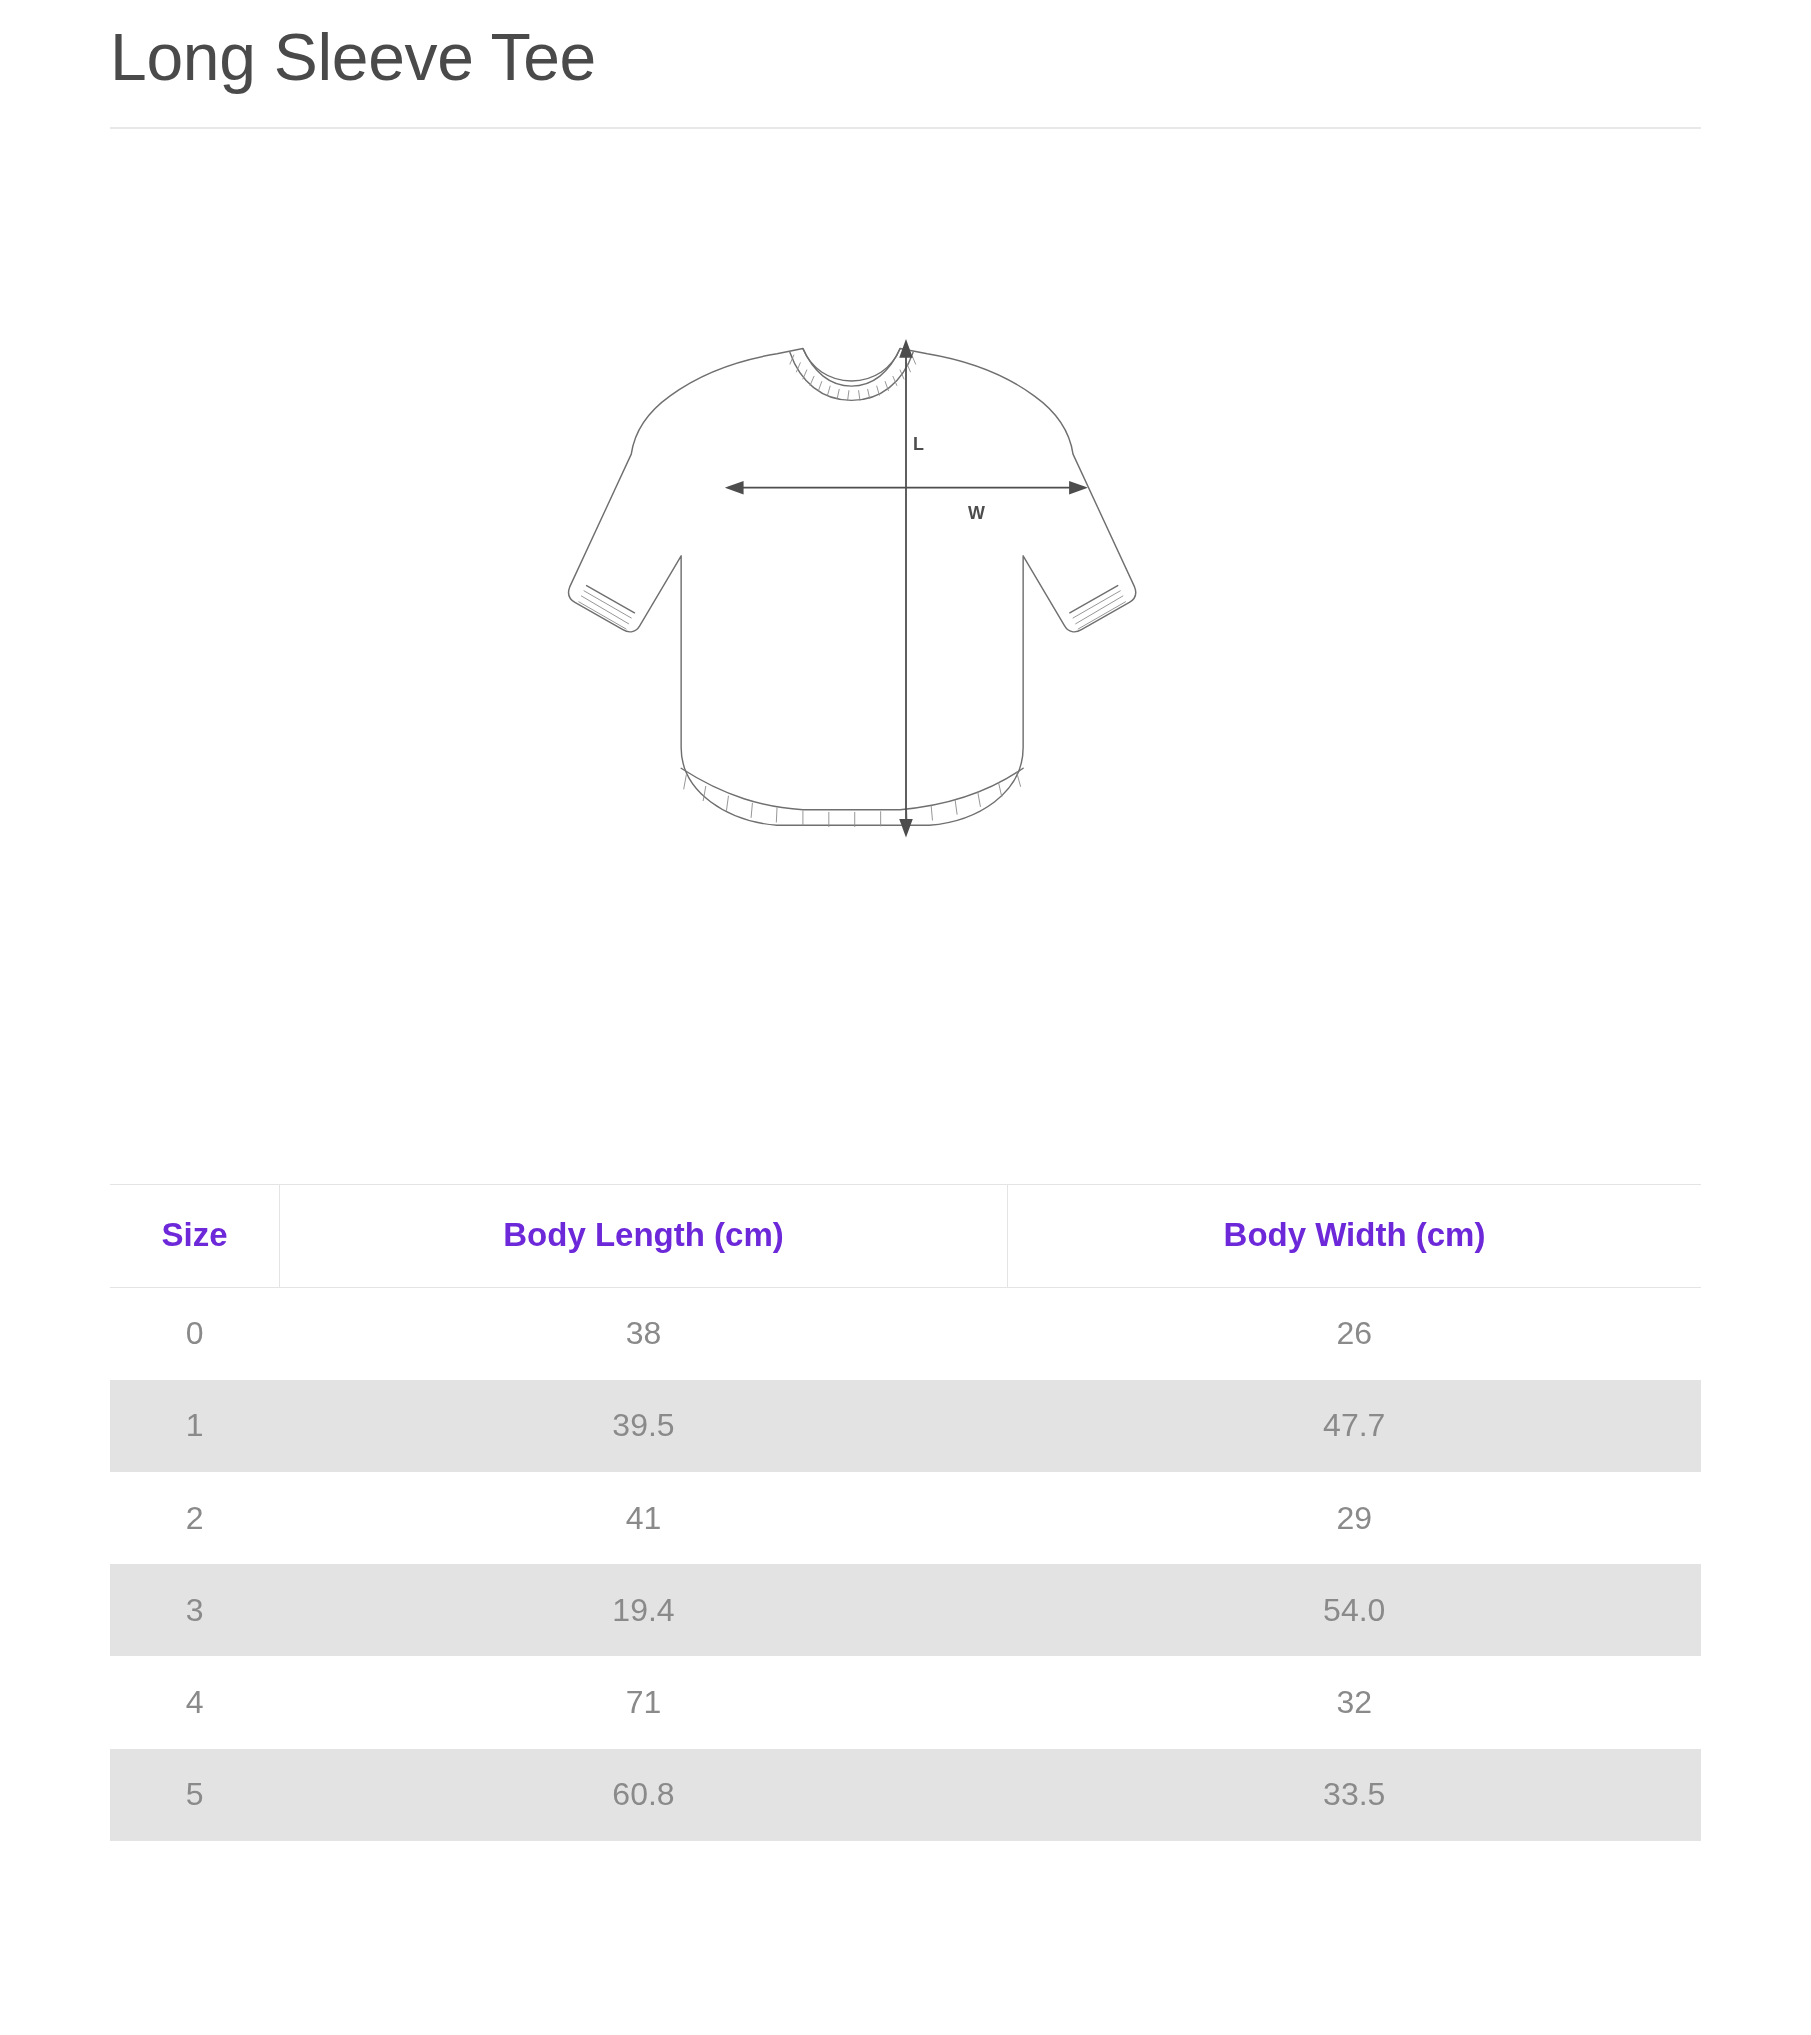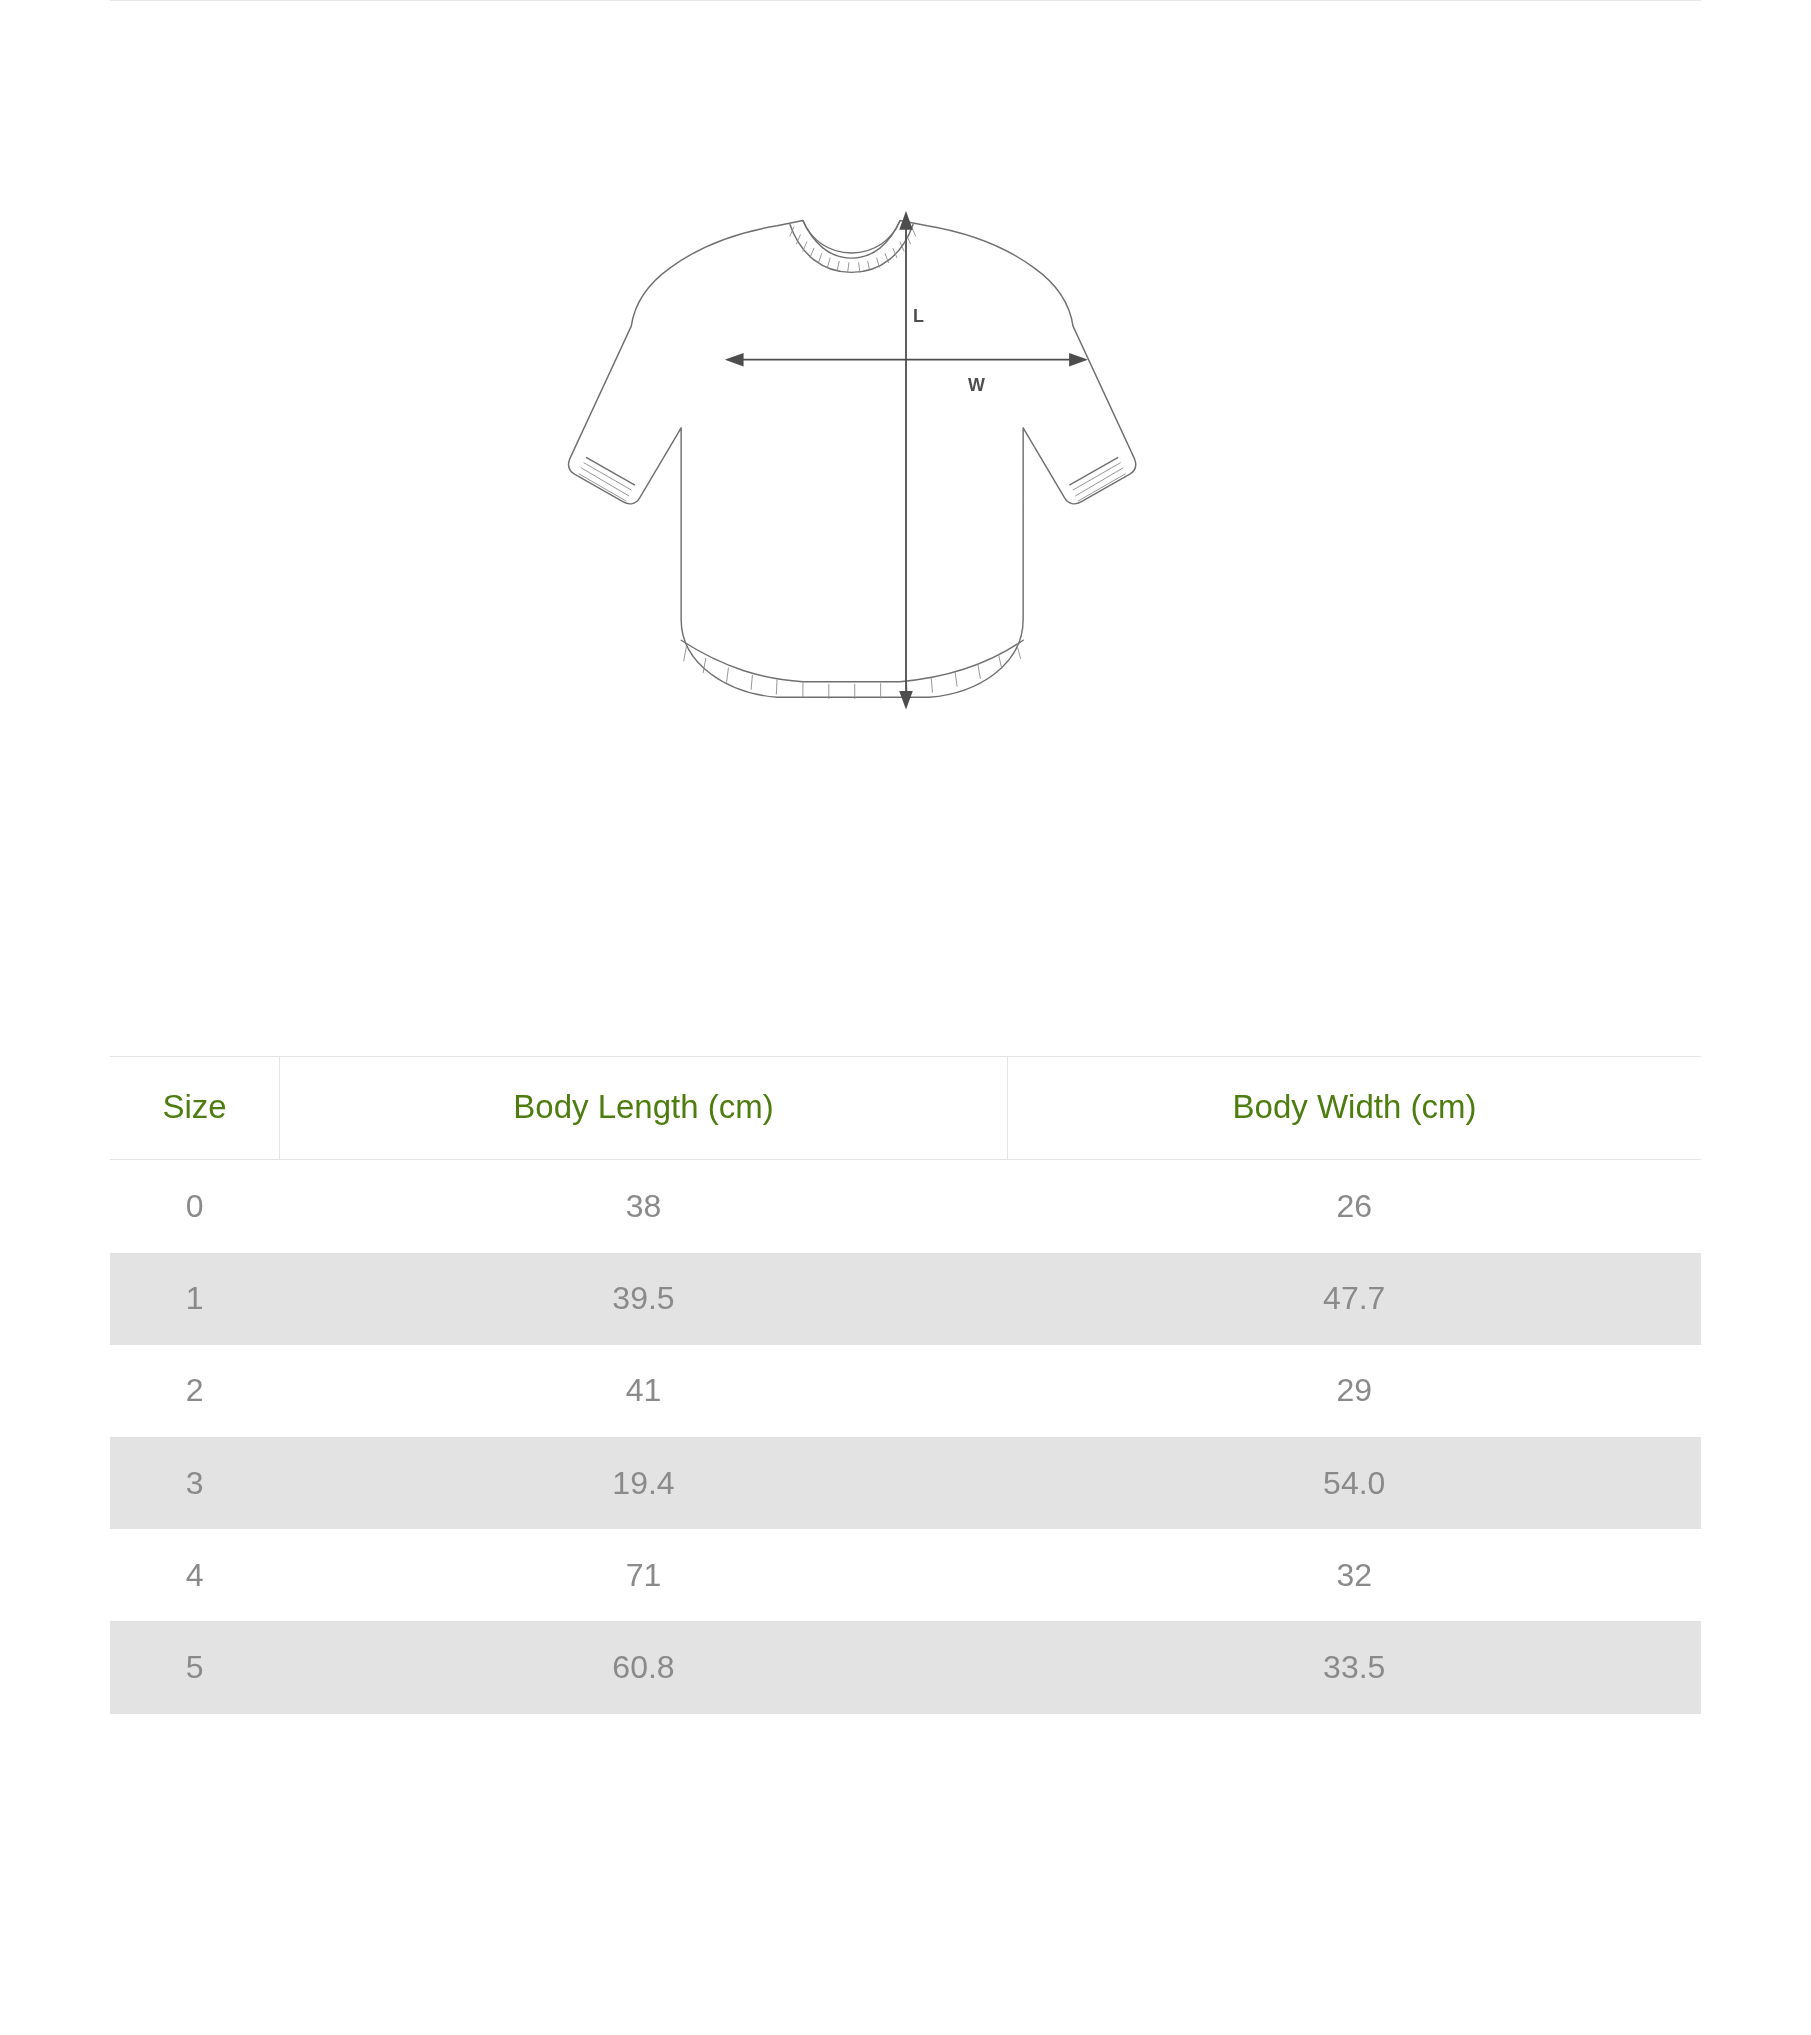--- a/index.html
+++ b/index.html
@@ -45,22 +45,22 @@
   .figure svg {
     display: block;
   }
   table.size-table {
     width: 100%;
     border-collapse: collapse;
     table-layout: fixed;
   }
   table.size-table thead th {
     font-size: 33px;
-    font-weight: 400;
-    color: #4d7c0f;
+    font-weight: 700;
+    color: #6d28d9;
     padding: 31px 0 33px 0;
     text-align: center;
     border-top: 1.4px solid #e4e4e4;
     border-bottom: 1.4px solid #e4e4e4;
   }
   table.size-table thead th.col-size {
     width: 169px;
     border-right: 1.4px solid #e4e4e4;
   }
   table.size-table thead th.col-len {
@@ -82,20 +82,21 @@
     font-size: 26px;
     font-weight: 700;
     fill: #4d4d4d;
   }
 </style>
 </head>
 <body>
 
 <div class="page">
 
+  <h1 class="title">Long Sleeve Tee</h1>
   <div class="title-rule"></div>
 
   <div class="figure">
     <svg width="882" height="655" viewBox="0 0 1280 950" aria-hidden="true">
       <g fill="none" stroke="#6f6f6f" stroke-width="2.2" stroke-linejoin="round" stroke-linecap="round">
 
         <path d="M395 395
                  C 400 360, 420 330, 455 305
                  C 500 272, 560 250, 620 240
                  L 660 232

